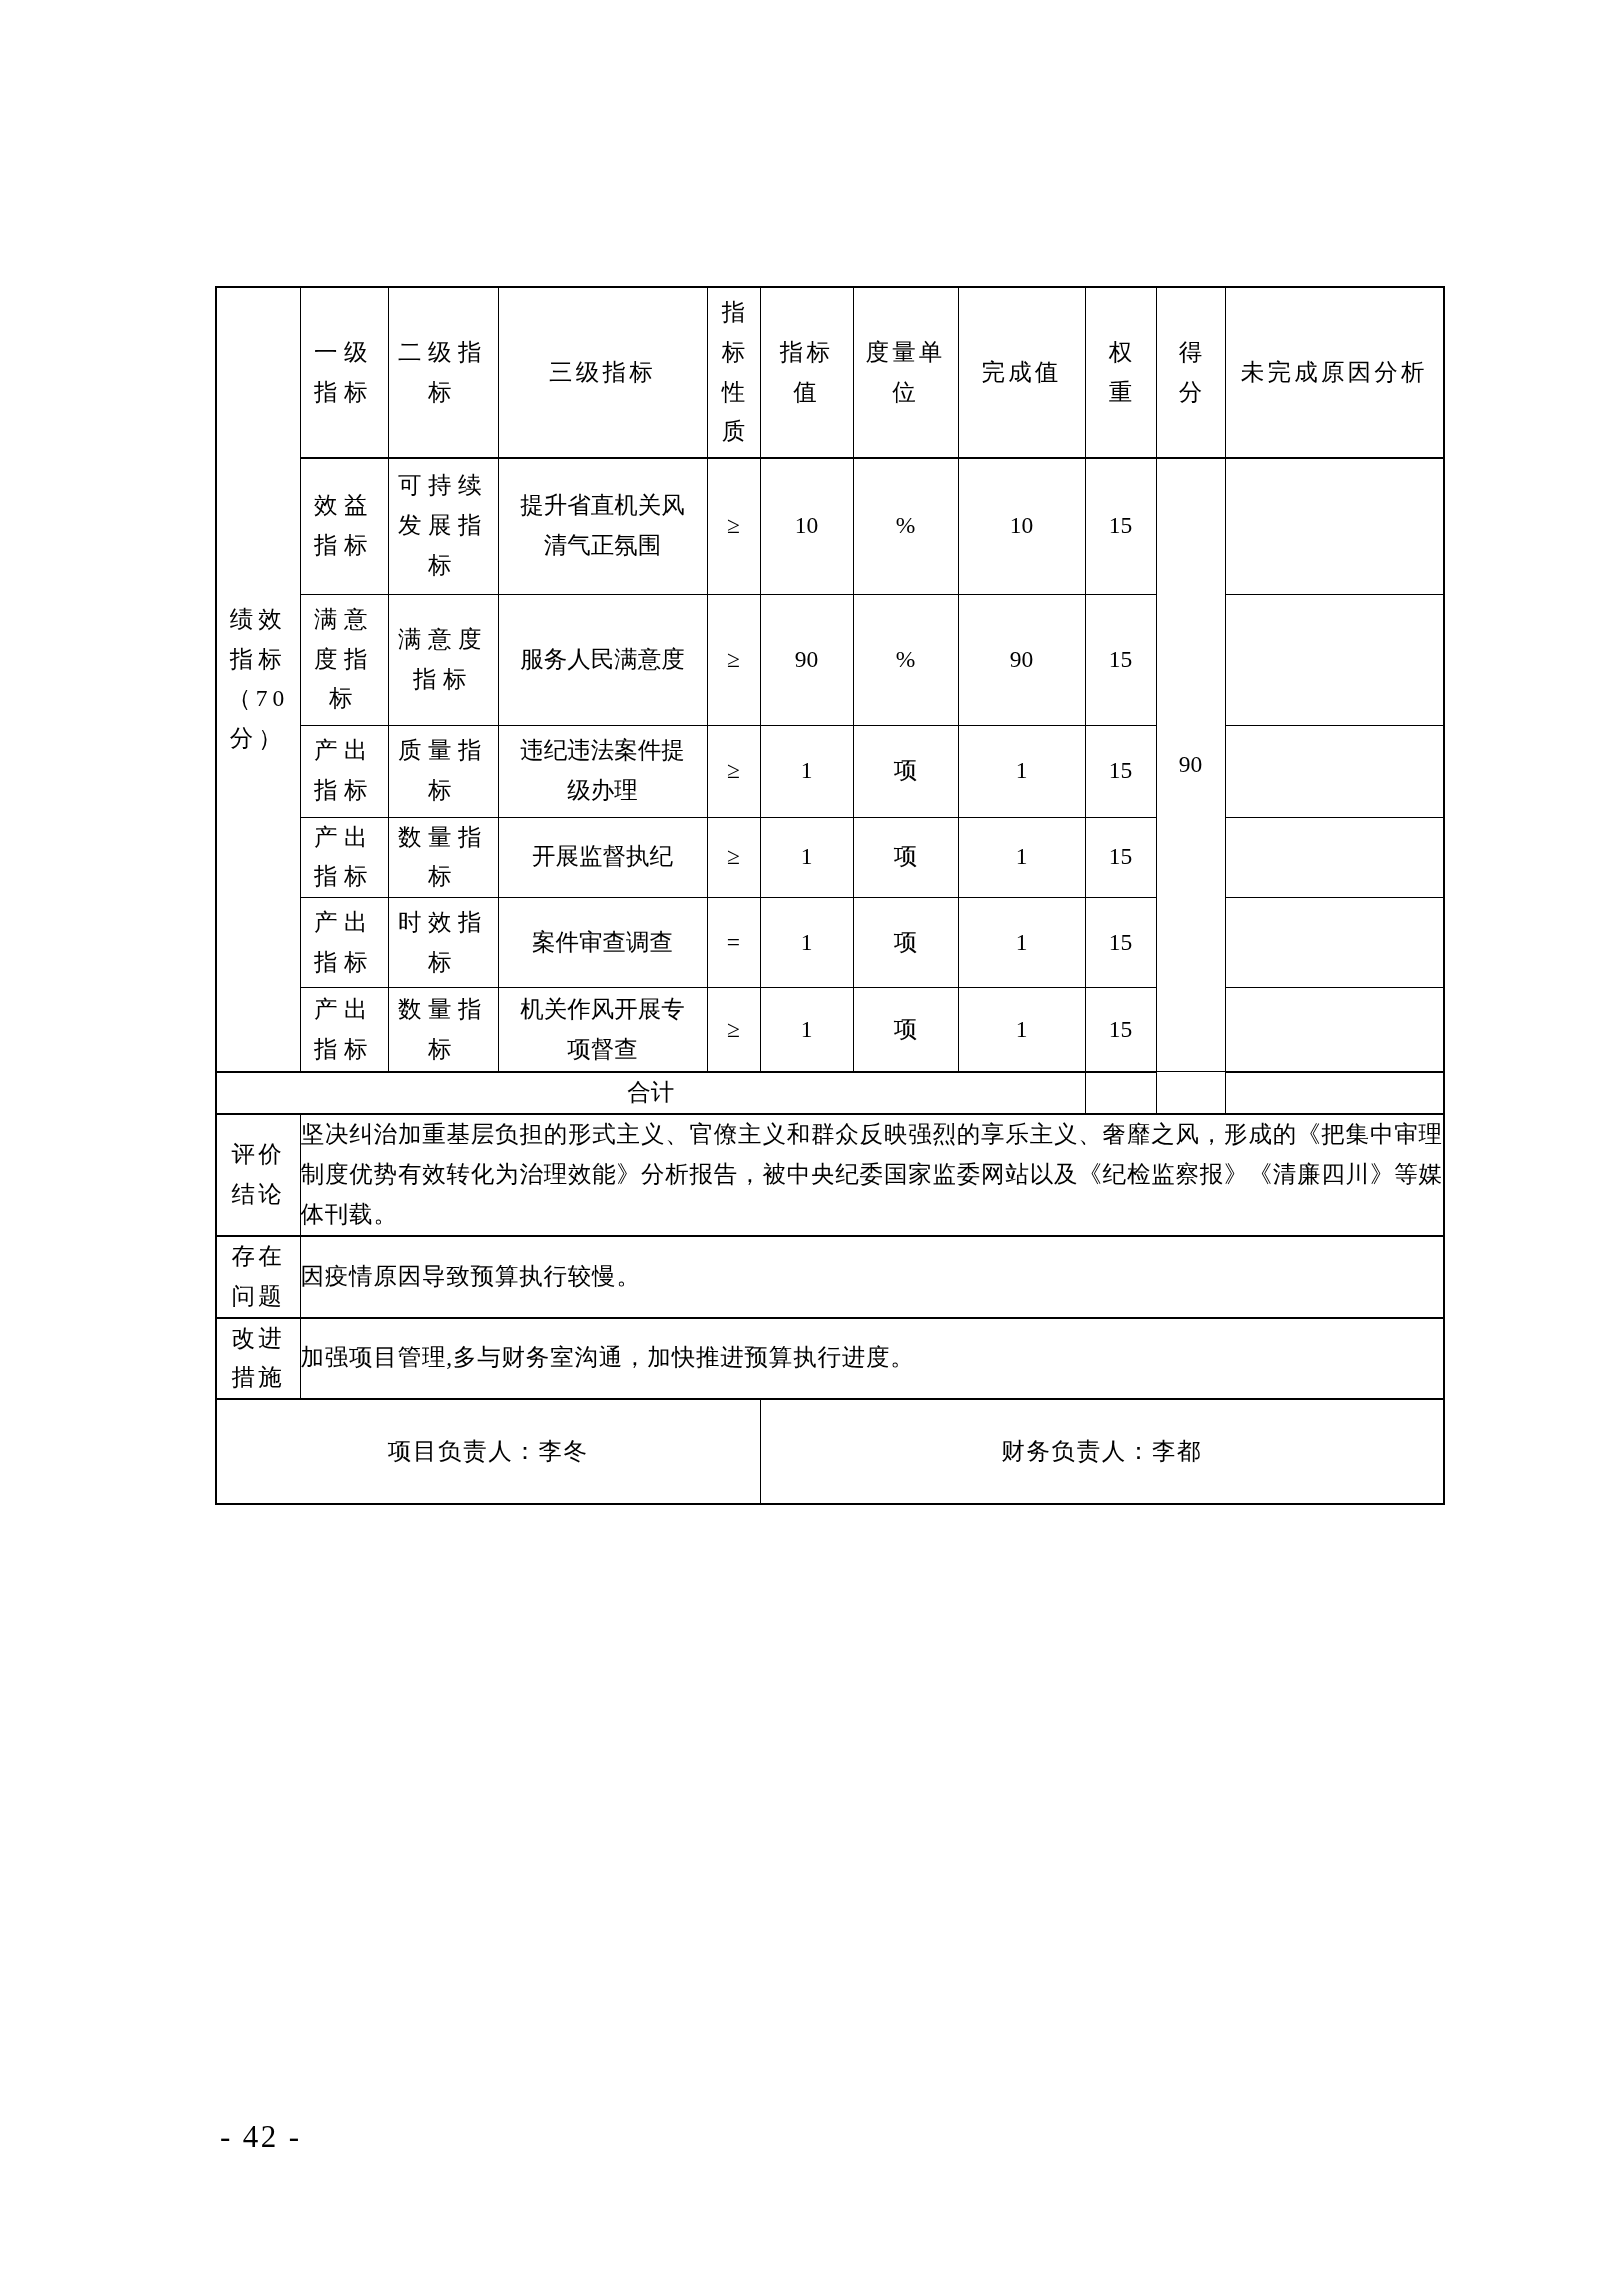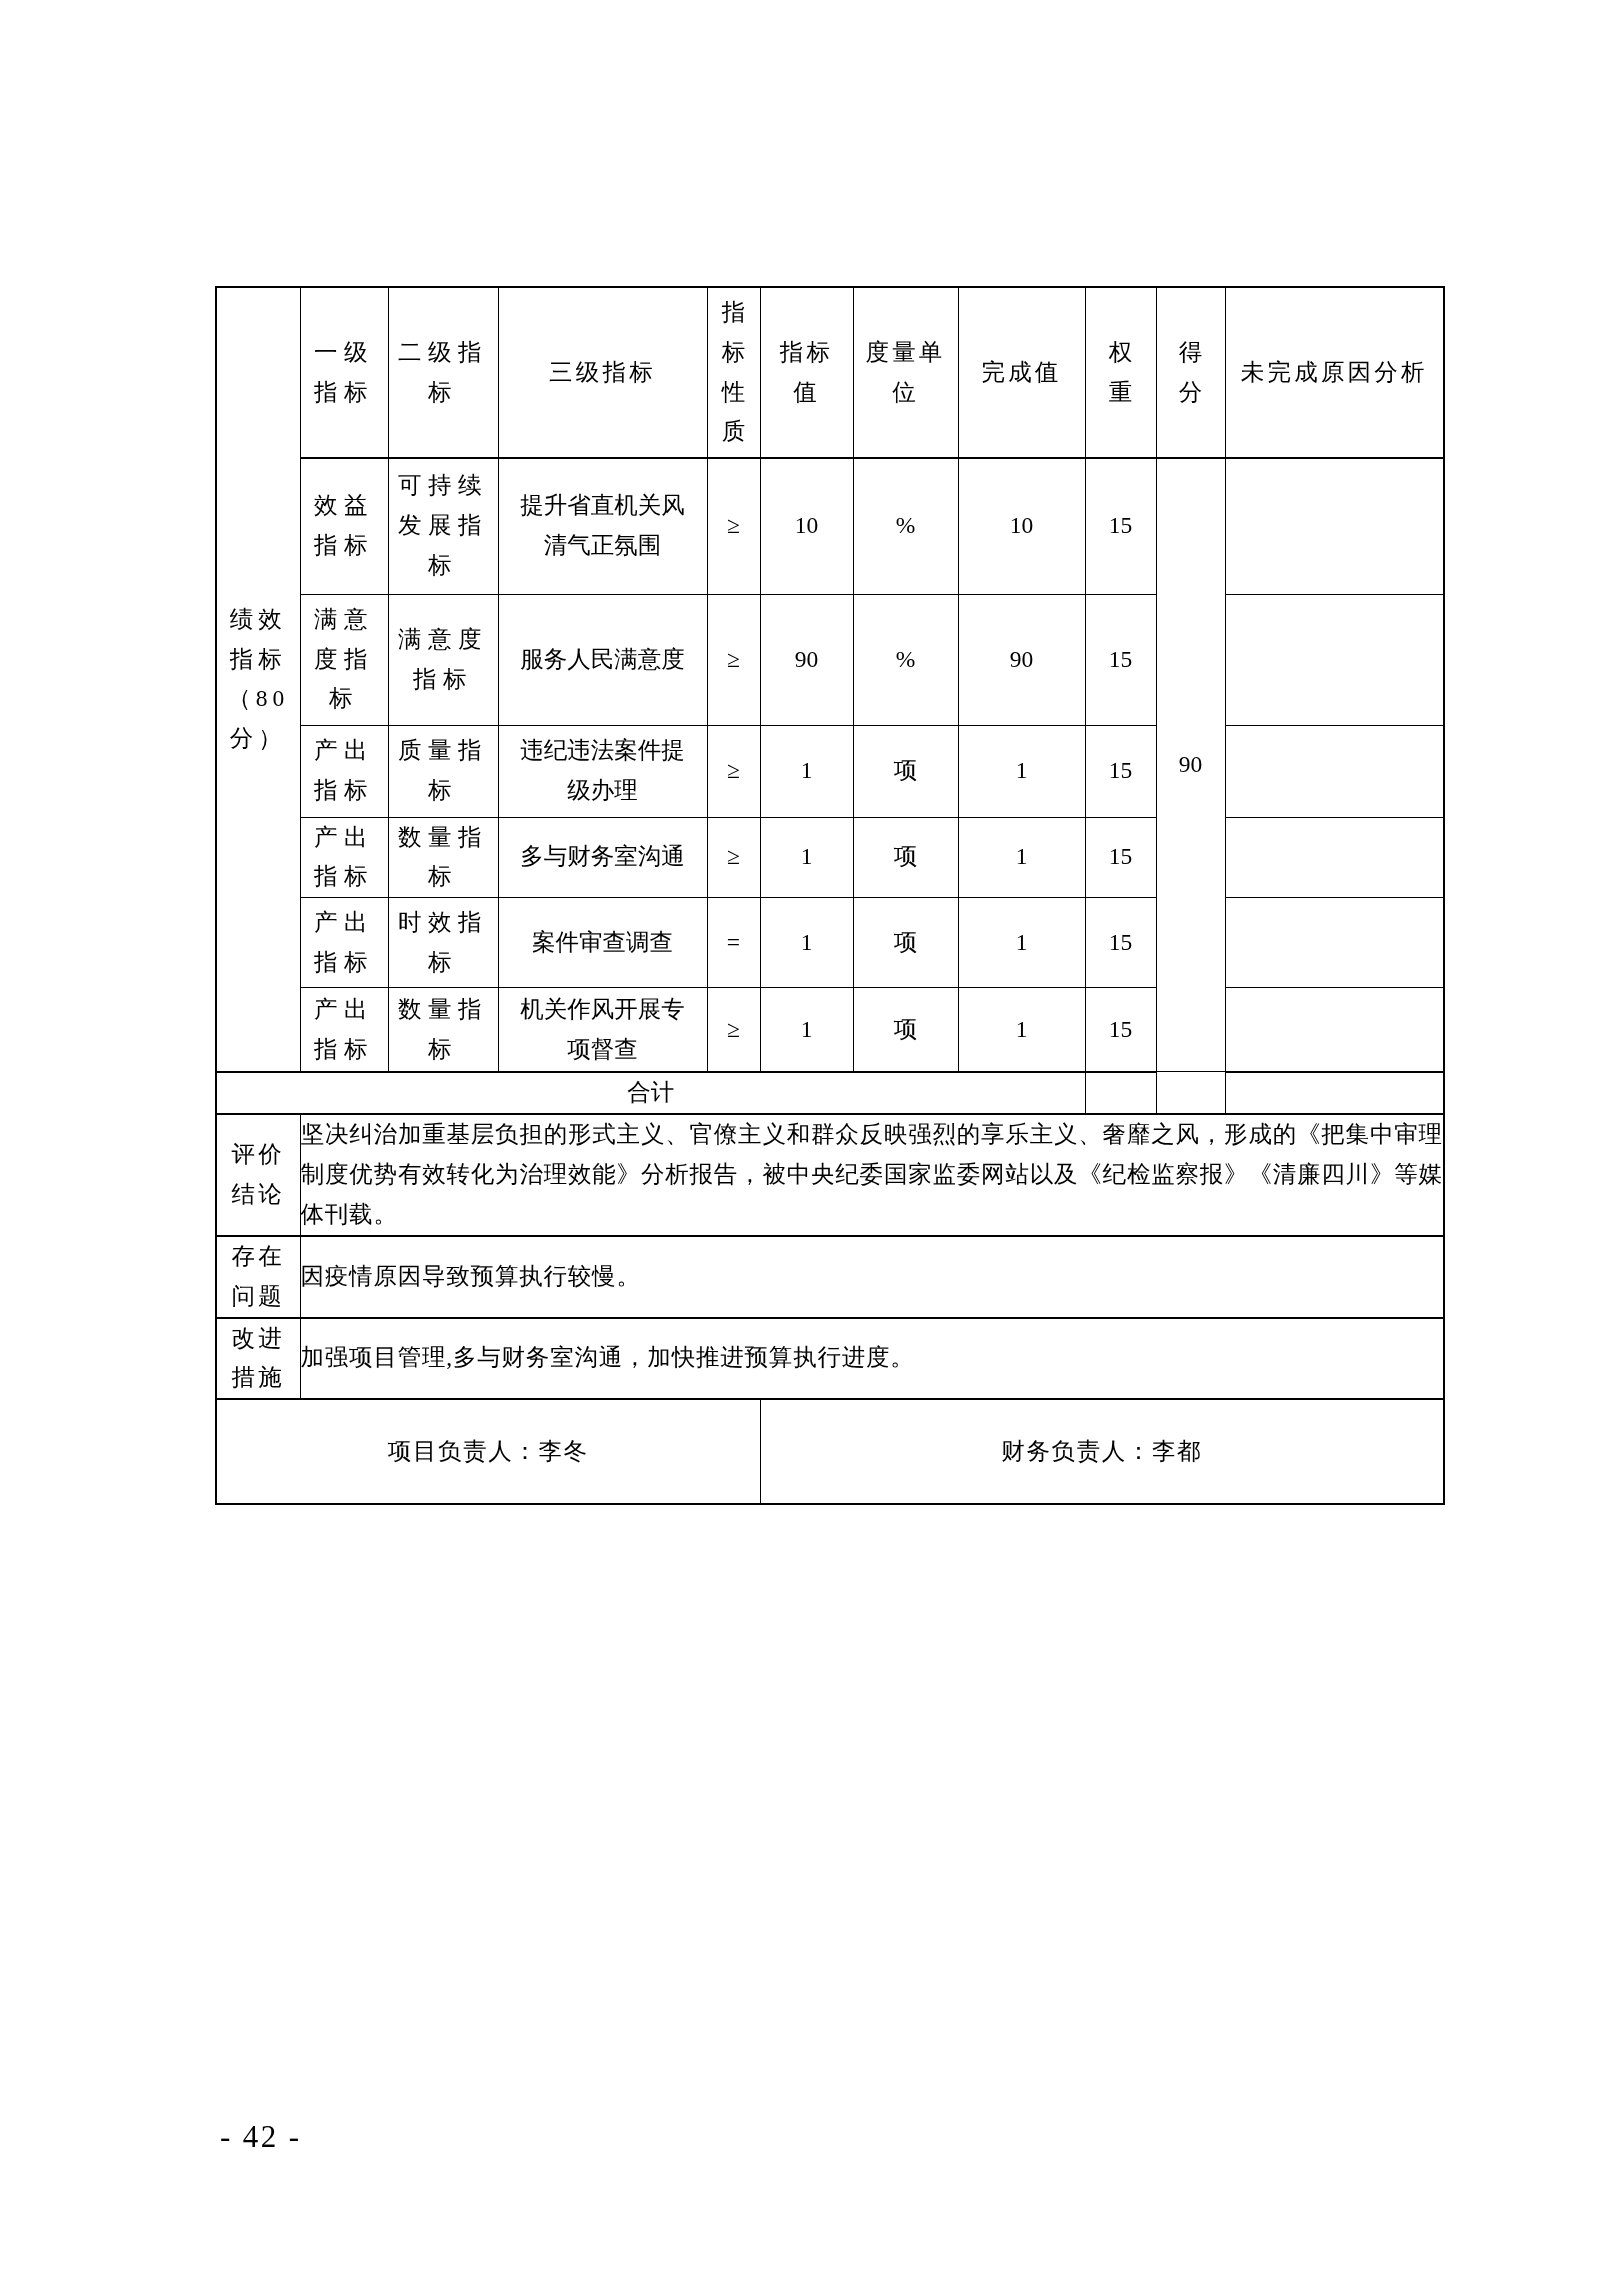--- a/index.html
+++ b/index.html
@@ -68,21 +68,21 @@
         <col style="width:127px">
         <col style="width:71px">
       <col style="width:69px">
         <col style="width:219px">
     </colgroup>
 
     <tbody>
         <tr class="r-hdr" style="height:171px">
       <td rowspan="7" class="c-group pre">绩效
 指标
-（80
+（70
 分）</td>
       <td class="pre ls8">一级
 指标</td>
       <td class="pre ls8">二级指
 标</td>
       <td class="ls4">三级指标</td>
       <td class="pre">指
 标
 性
 质</td>
@@ -143,21 +143,21 @@
       <td class="c-actual">1</td>
       <td>15</td>
       <td></td>
     </tr>
 
     <tr style="height:79px">
       <td class="pre ls8">产出
 指标</td>
       <td class="pre ls8">数量指
 标</td>
-      <td class="pre c-l3">多与财务室沟通</td>
+      <td class="pre c-l3">开展监督执纪</td>
       <td class="c-nature">≥</td>
       <td class="c-target">1</td>
       <td class="c-unit">项</td>
       <td class="c-actual">1</td>
       <td>15</td>
       <td></td>
     </tr>
 
     <tr style="height:90px">
       <td class="pre ls8">产出

